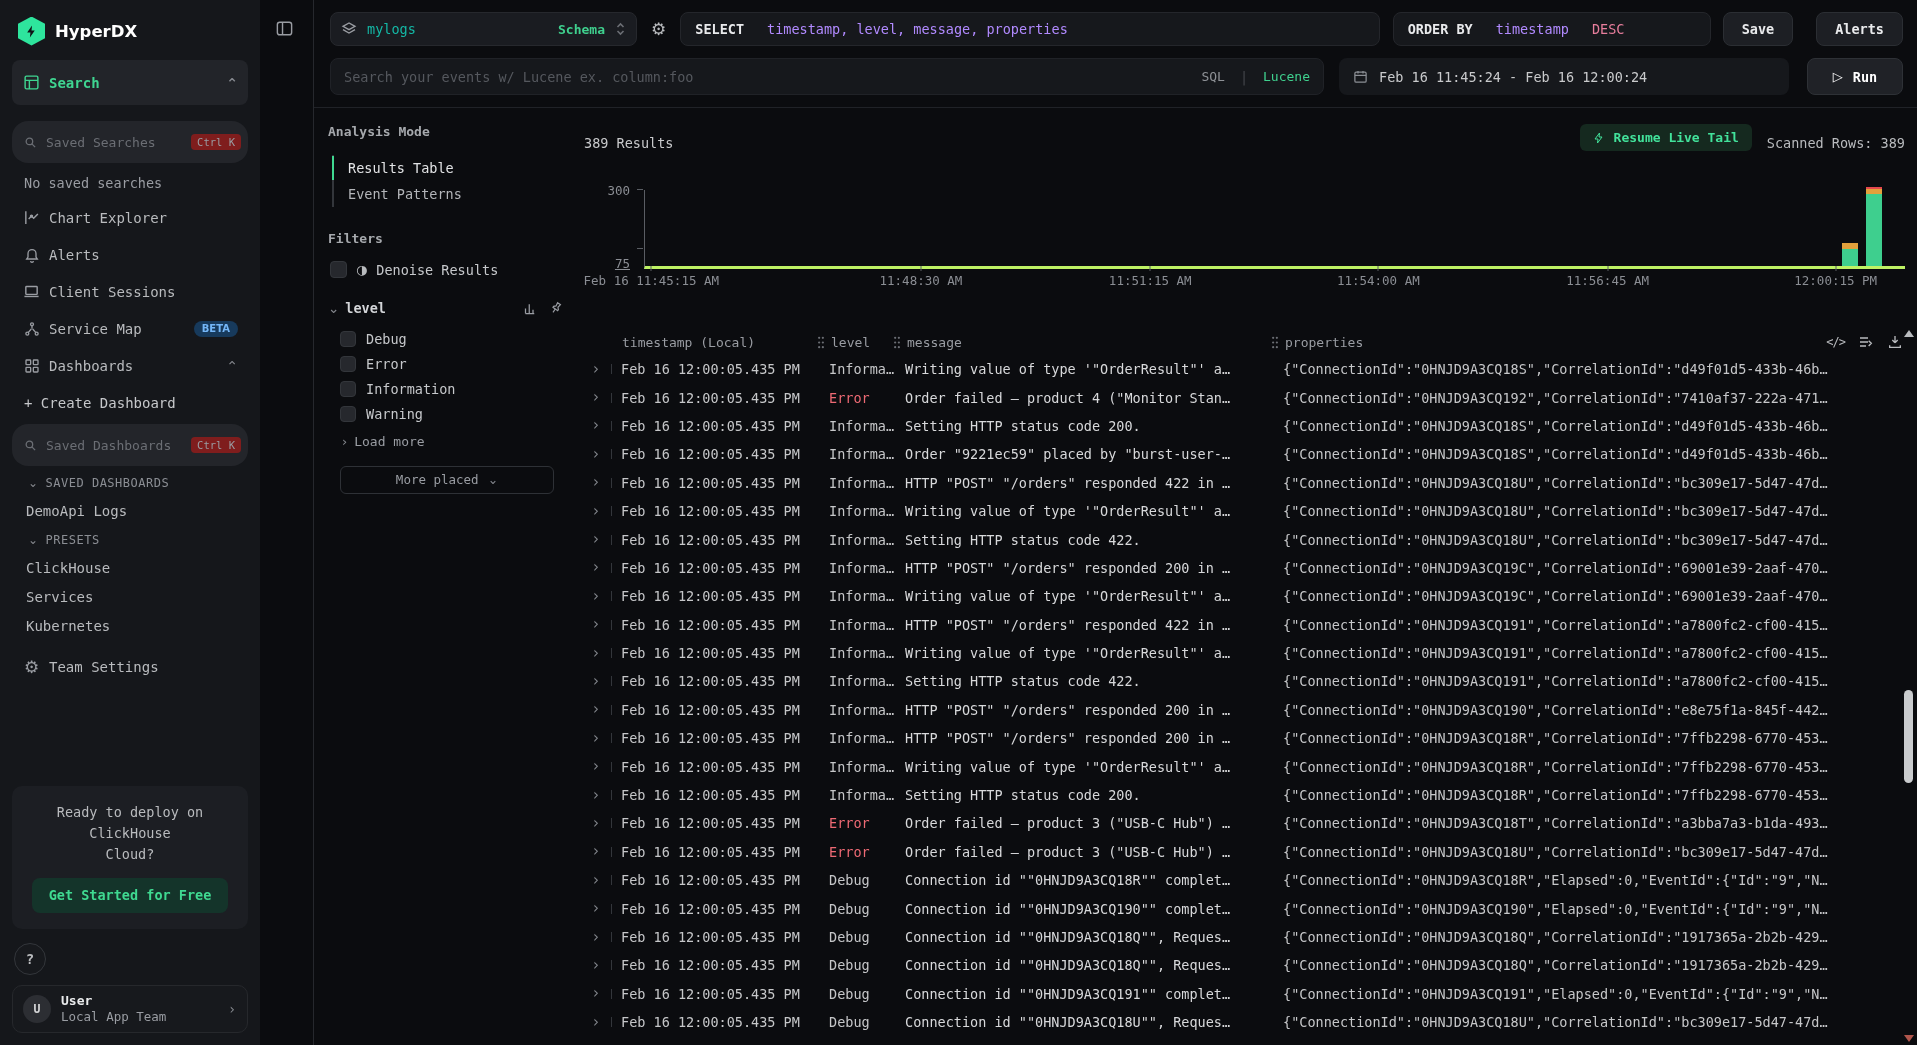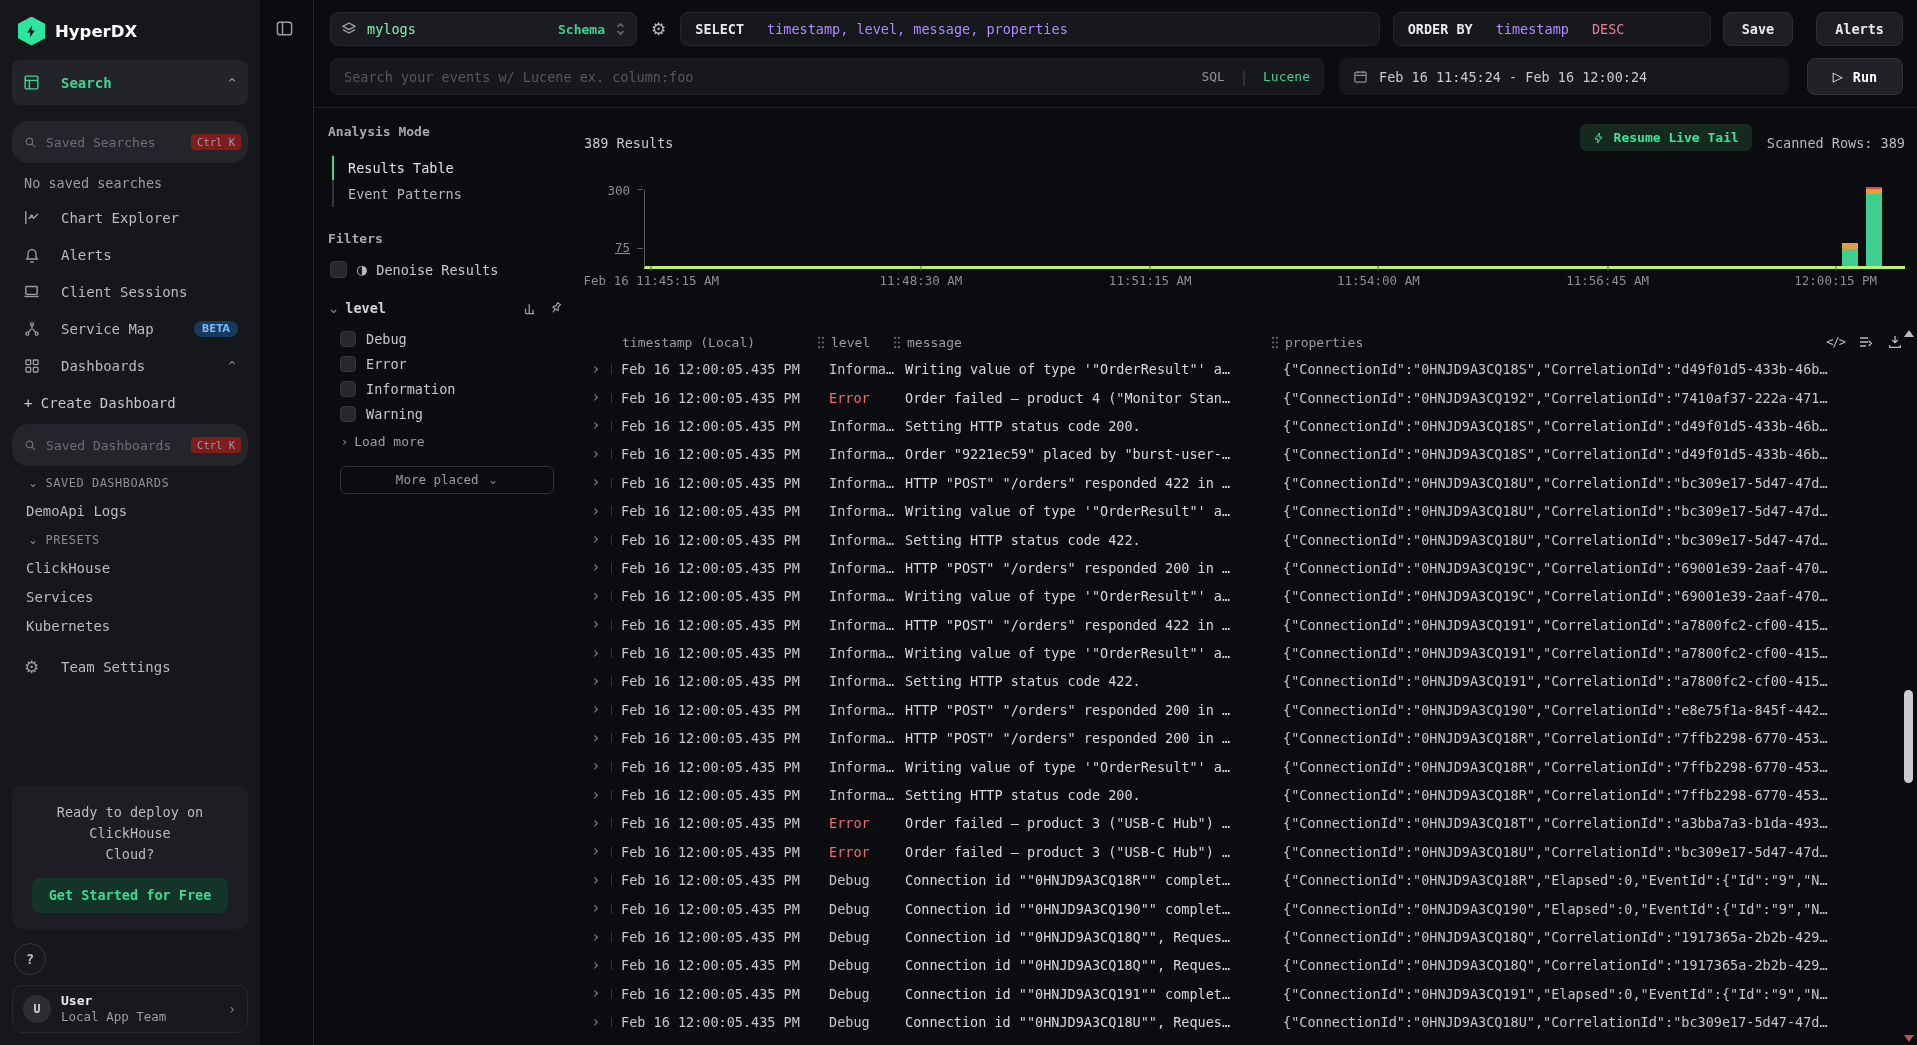--- a/index.html
+++ b/index.html
@@ -10,21 +10,21 @@
   }
   .app { display:flex; height:100%; }
 
   
   .sidebar { width:260px; background:#15171b; display:flex; flex-direction:column;
              padding:10px 12px 12px; flex-shrink:0; }
   .sidebar-head { display:flex; align-items:center; gap:10px; height:42px; padding-left:6px; margin-bottom:8px; }
   .logo { width:27px; height:29px; background:#2ee59d; display:flex; align-items:center; justify-content:center;
           clip-path:polygon(50% 0,100% 25%,100% 75%,50% 100%,0 75%,0 25%); }
   .brand { font-family:"DejaVu Sans",sans-serif; font-weight:bold; font-size:16.5px; color:#fff; }
-  .side-item { display:flex; align-items:center; gap:20px; height:37px; color:#b9bbbe;
+  .side-item { display:flex; align-items:center; gap:8px; height:37px; color:#b9bbbe;
                font-size:14px; padding:0 10px; border-radius:8px; }
   .side-item .icn { width:19px; display:flex; justify-content:center; color:#9a9da3; }
   .search-item { background:#222429; height:45px; color:#3fd591; font-weight:bold; margin-bottom:12px; }
   .chev-r { margin-left:auto; color:#84878d; font-family:"DejaVu Sans",sans-serif; }
   .pill-input { background:#23252a; border-radius:16px; height:42px; display:flex; align-items:center;
                 gap:9px; padding:0 7px 0 12px; color:#6b6e74; font-size:13px; margin:4px 0 2px; }
   .pill-input .ph { flex:1; }
   .kbd { background:#7f1d1d; color:#9a9da3; font-size:10.5px; padding:2px 6px; border-radius:4px; white-space:nowrap; }
   .no-saved { color:#9a9da3; font-size:13.5px; padding:10px 12px 8px; }
   .badge-beta { margin-left:auto; background:#173a5c; color:#74b6f7; font-size:10px; font-weight:bold;
@@ -51,21 +51,21 @@
 
   .gutter { width:54px; background:#0b0c0f; border-right:1px solid #26282d; position:relative; flex-shrink:0; }
   .collapse-btn { position:absolute; top:19px; left:15px; }
 
   
   .main { flex:1; min-width:0; display:flex; flex-direction:column; }
   .topbar { padding:12px 14px 0 16px; }
   .tb-row { display:flex; align-items:center; }
   .source-select { width:307px; background:#1a1c21; border:1px solid #26282d; border-radius:8px; height:34px;
                    display:flex; align-items:center; gap:10px; padding:0 10px; flex-shrink:0; }
-  .source-name { color:#86efac; }
+  .source-name { color:#14b8a6; }
   .schema { color:#3fd08e; font-weight:bold; font-size:13px; margin-left:auto; }
   .gear { font-family:"DejaVu Sans",sans-serif; font-size:17px; color:#b9bbbe; margin:0 14px; }
   .query-input { flex:1; background:#16181c; border:1px solid #24262b; border-radius:8px; height:34px;
                  display:flex; align-items:center; padding:0 14px; gap:23px; white-space:nowrap; overflow:hidden; }
   .kw { color:#e9eaec; font-weight:bold; }
   .cols { color:#b18aff; }
   .desc { color:#e87e9d; }
   .orderby { flex:none; width:318px; margin-left:13px; }
   .btn { background:#1d1f24; border:1px solid #2b2e33; border-radius:8px; height:34px; display:flex;
          align-items:center; justify-content:center; font-weight:bold; color:#e9eaec; font-size:13.5px;
@@ -447,21 +447,21 @@
               <div class="bar" style="right: 47px;">
                 <div style="height: 17.38px; background: rgb(62, 207, 142);"></div>
                 <div style="height: 5.79333px; background: rgb(226, 161, 60);"></div>
               </div>
               <div class="bar" style="right: 23px;">
                 <div style="height: 71.6267px; background: rgb(62, 207, 142);"></div>
                 <div style="height: 5.26667px; background: rgb(226, 161, 60);"></div>
                 <div style="height: 2.10667px; background: rgb(229, 72, 77);"></div>
               </div>
             </div>
-        <span class="ylabel" style="bottom: 40px; text-decoration: underline;">75</span>
+        <span class="ylabel" style="bottom: 24px; text-decoration: underline;">75</span>
             <span class="ytickmark" style="bottom: 45.75px;"></span>
             <span class="ylabel" style="bottom: 97px;">300</span>
             <span class="ytickmark" style="bottom: 105px;"></span>
           </div>
 
         <div class="table-head">
           <span class="h-exp"></span>
           <span class="h-ts">timestamp (Local)</span>
           <span class="h-cell h-lvl">
             <span class="handle">

